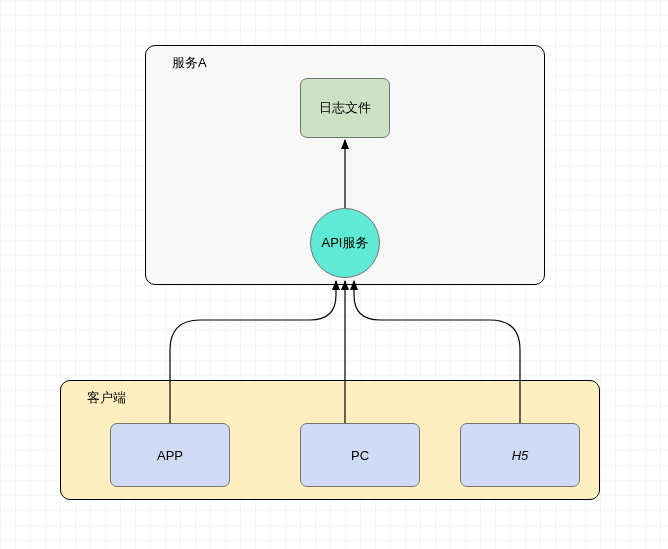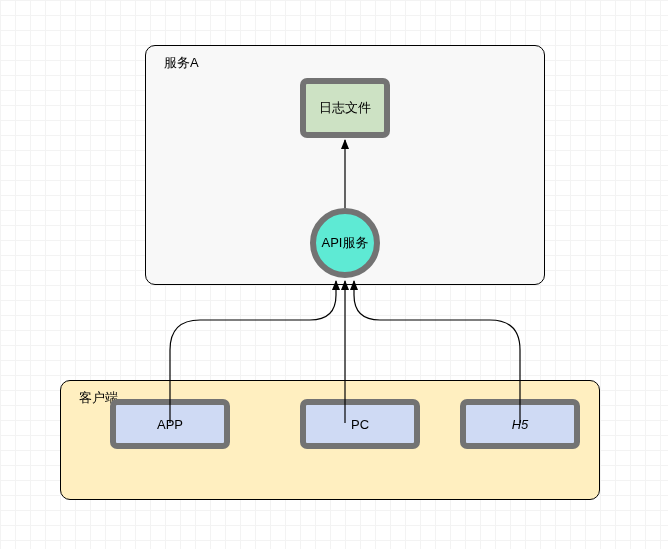--- a/index.html
+++ b/index.html
@@ -34,42 +34,42 @@
     content: "";
     position: absolute;
     inset: 2px -4px -4px 2px;
     border-radius: 10px;
     background: rgba(0,0,0,0.06);
     z-index: -1;
   }
   .panel-title {
     position: absolute;
     top: 8px;
-    left: 18px;
+    left: 26px;
   }
   #service-a {
     left: 145px;
     top: 45px;
     width: 400px;
     height: 240px;
     background: #f8f8f8;
   }
   #clients {
     left: 60px;
     top: 380px;
     width: 540px;
     height: 120px;
     background: #ffefc0;
   }
   .node {
     position: absolute;
     display: flex;
     align-items: center;
     justify-content: center;
-    border: 6px solid #737373;
+    border: 1px solid #737373;
     border-radius: 7px;
     box-sizing: border-box;
     text-align: center;
   }
   .node::after {
     content: "";
     position: absolute;
     inset: 2px -3px -3px 2px;
     border-radius: 7px;
     background: rgba(0,0,0,0.06);
@@ -87,23 +87,23 @@
     top: 208px;
     width: 70px;
     height: 70px;
     border-radius: 50%;
     background: #5eead4;
   }
   #api-service::after {
     border-radius: 50%;
   }
   .client-node {
-    top: 399px;
+    top: 423px;
     width: 120px;
-    height: 50px;
+    height: 64px;
     background: #cfdaf4;
   }
   #client-app { left: 110px; }
   #client-pc  { left: 285px; margin-left: 15px; }
   #client-h5  { left: 460px; font-style: italic; }
 
   svg.arrows {
     position: absolute;
     inset: 0;
     width: 668px;

